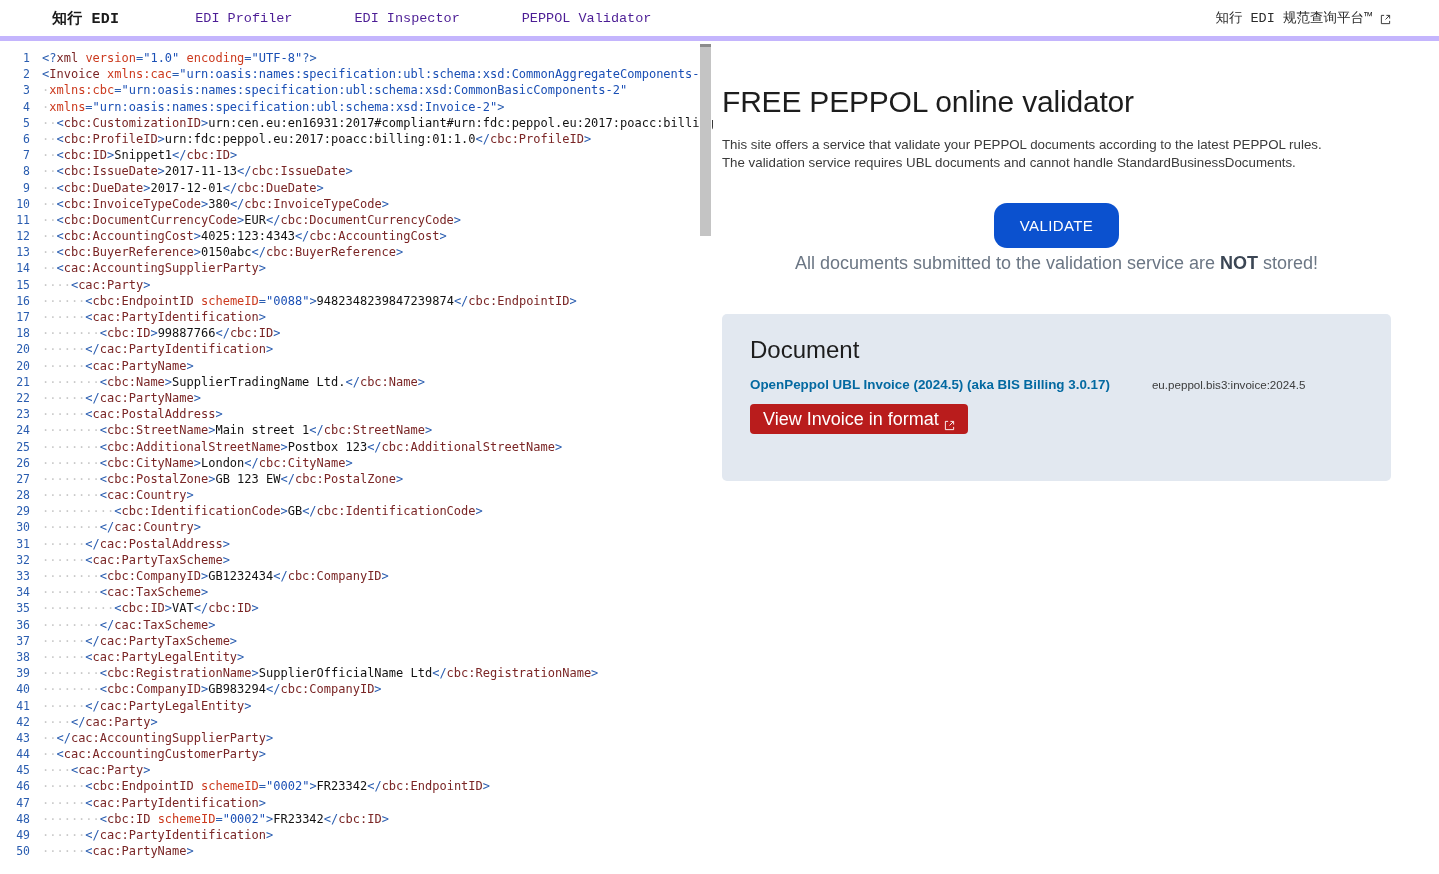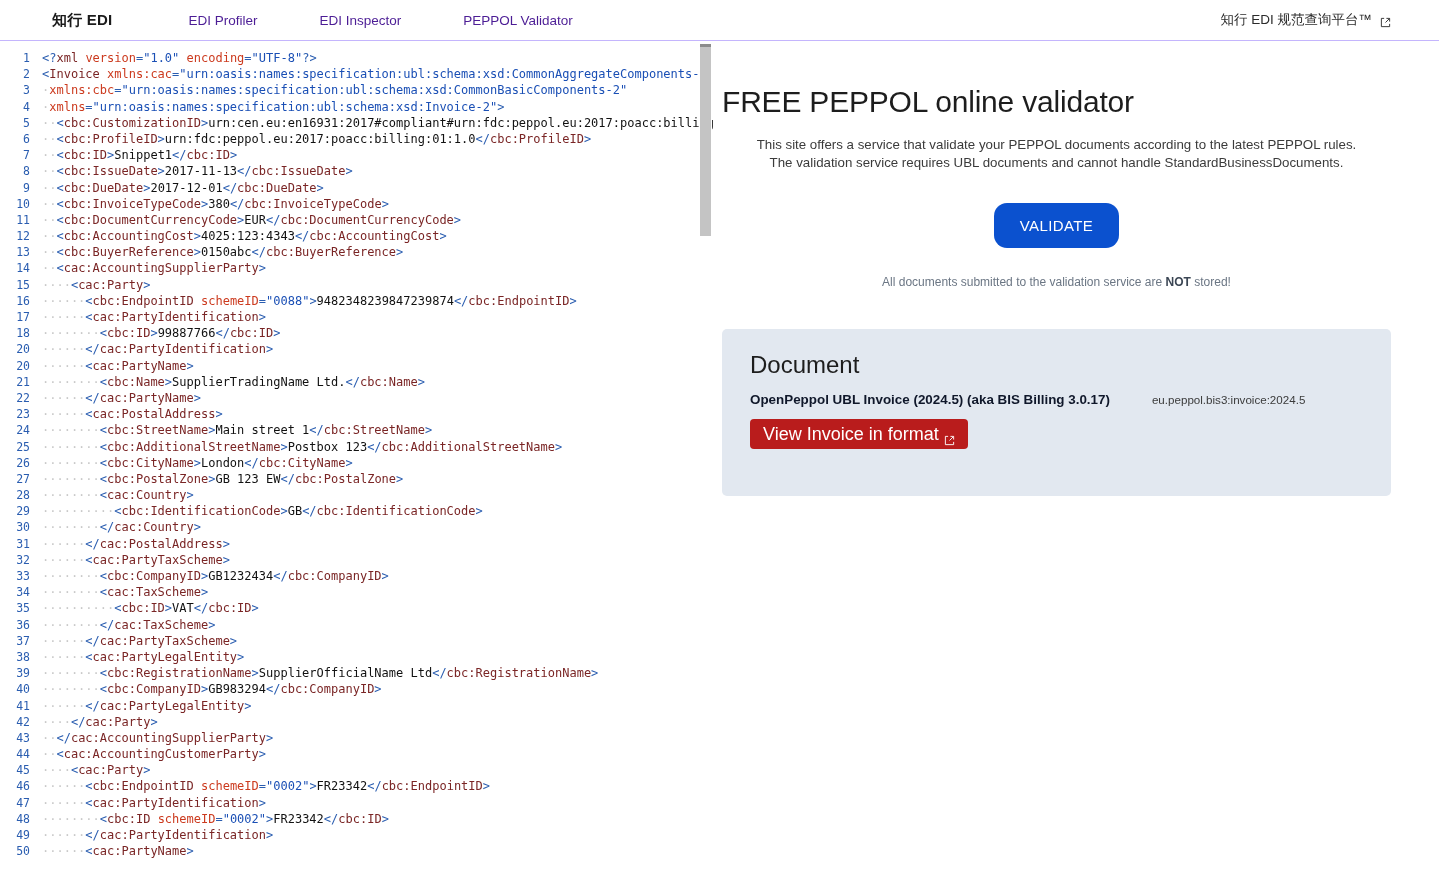--- a/index.html
+++ b/index.html
@@ -12,24 +12,25 @@
     background: #ffffff;
     font-family: "Liberation Sans", sans-serif;
   }
   * { box-sizing: border-box; }
 
   
   .topbar {
     height: 41px;
     width: 1439px;
     background: #ffffff;
-    border-bottom: 1px solid #c4b5fd;
+    border-bottom: 5px solid #c4b5fd;
     display: flex;
     align-items: center;
     position: relative;
+    font-family: Liberation Mono, monospace;
   }
   .brand {
     margin-left: 52px;
     font-size: 15px;
     font-weight: bold;
     color: #1b1b1b;
     letter-spacing: .2px;
     white-space: nowrap;
   }
   .navlinks {
@@ -146,43 +147,42 @@
     font-size: 30px;
     font-weight: normal;
     color: #1d1d1d;
     letter-spacing: -.2px;
   }
   .lede {
     margin-top: 17px;
     font-size: 13.3px;
     line-height: 18px;
     color: #3b3b3b;
-    text-align: center;
   }
   .validate-wrap {
     margin-top: 31px;
     display: flex;
     justify-content: center;
   }
   .validate-btn {
     background: #0b51cf;
     color: #ffffff;
     border: none;
     border-radius: 13px;
     padding: 0 26px;
     height: 45px;
     font-size: 15px;
     letter-spacing: .4px;
     font-family: "Liberation Sans", sans-serif;
     cursor: pointer;
   }
   .notstored {
-    margin-top: 27px;
+    margin-top: 5px;
     text-align: center;
-    font-size: 12px;
+    font-size: 18px;
     color: #6b7684;
   }
   .notstored b { color: #3b4654; }
 
   
   .doccard {
     margin-top: 40px;
     background: #e2e8f0;
     border-radius: 5px;
     padding: 22px 26px 24px 28px;
@@ -196,21 +196,21 @@
   }
   .docline {
     margin-top: 13px;
     display: flex;
     align-items: baseline;
     gap: 42px;
   }
   .docname {
     font-size: 13.4px;
     font-weight: bold;
-    color: #0f172a;
+    color: #0369a1;
   }
   .docid {
     font-size: 11.6px;
     color: #3b3b3b;
   }
   .viewbtn {
     margin-top: 12px;
     display: inline-flex;
     align-items: center;
     gap: 5px;

